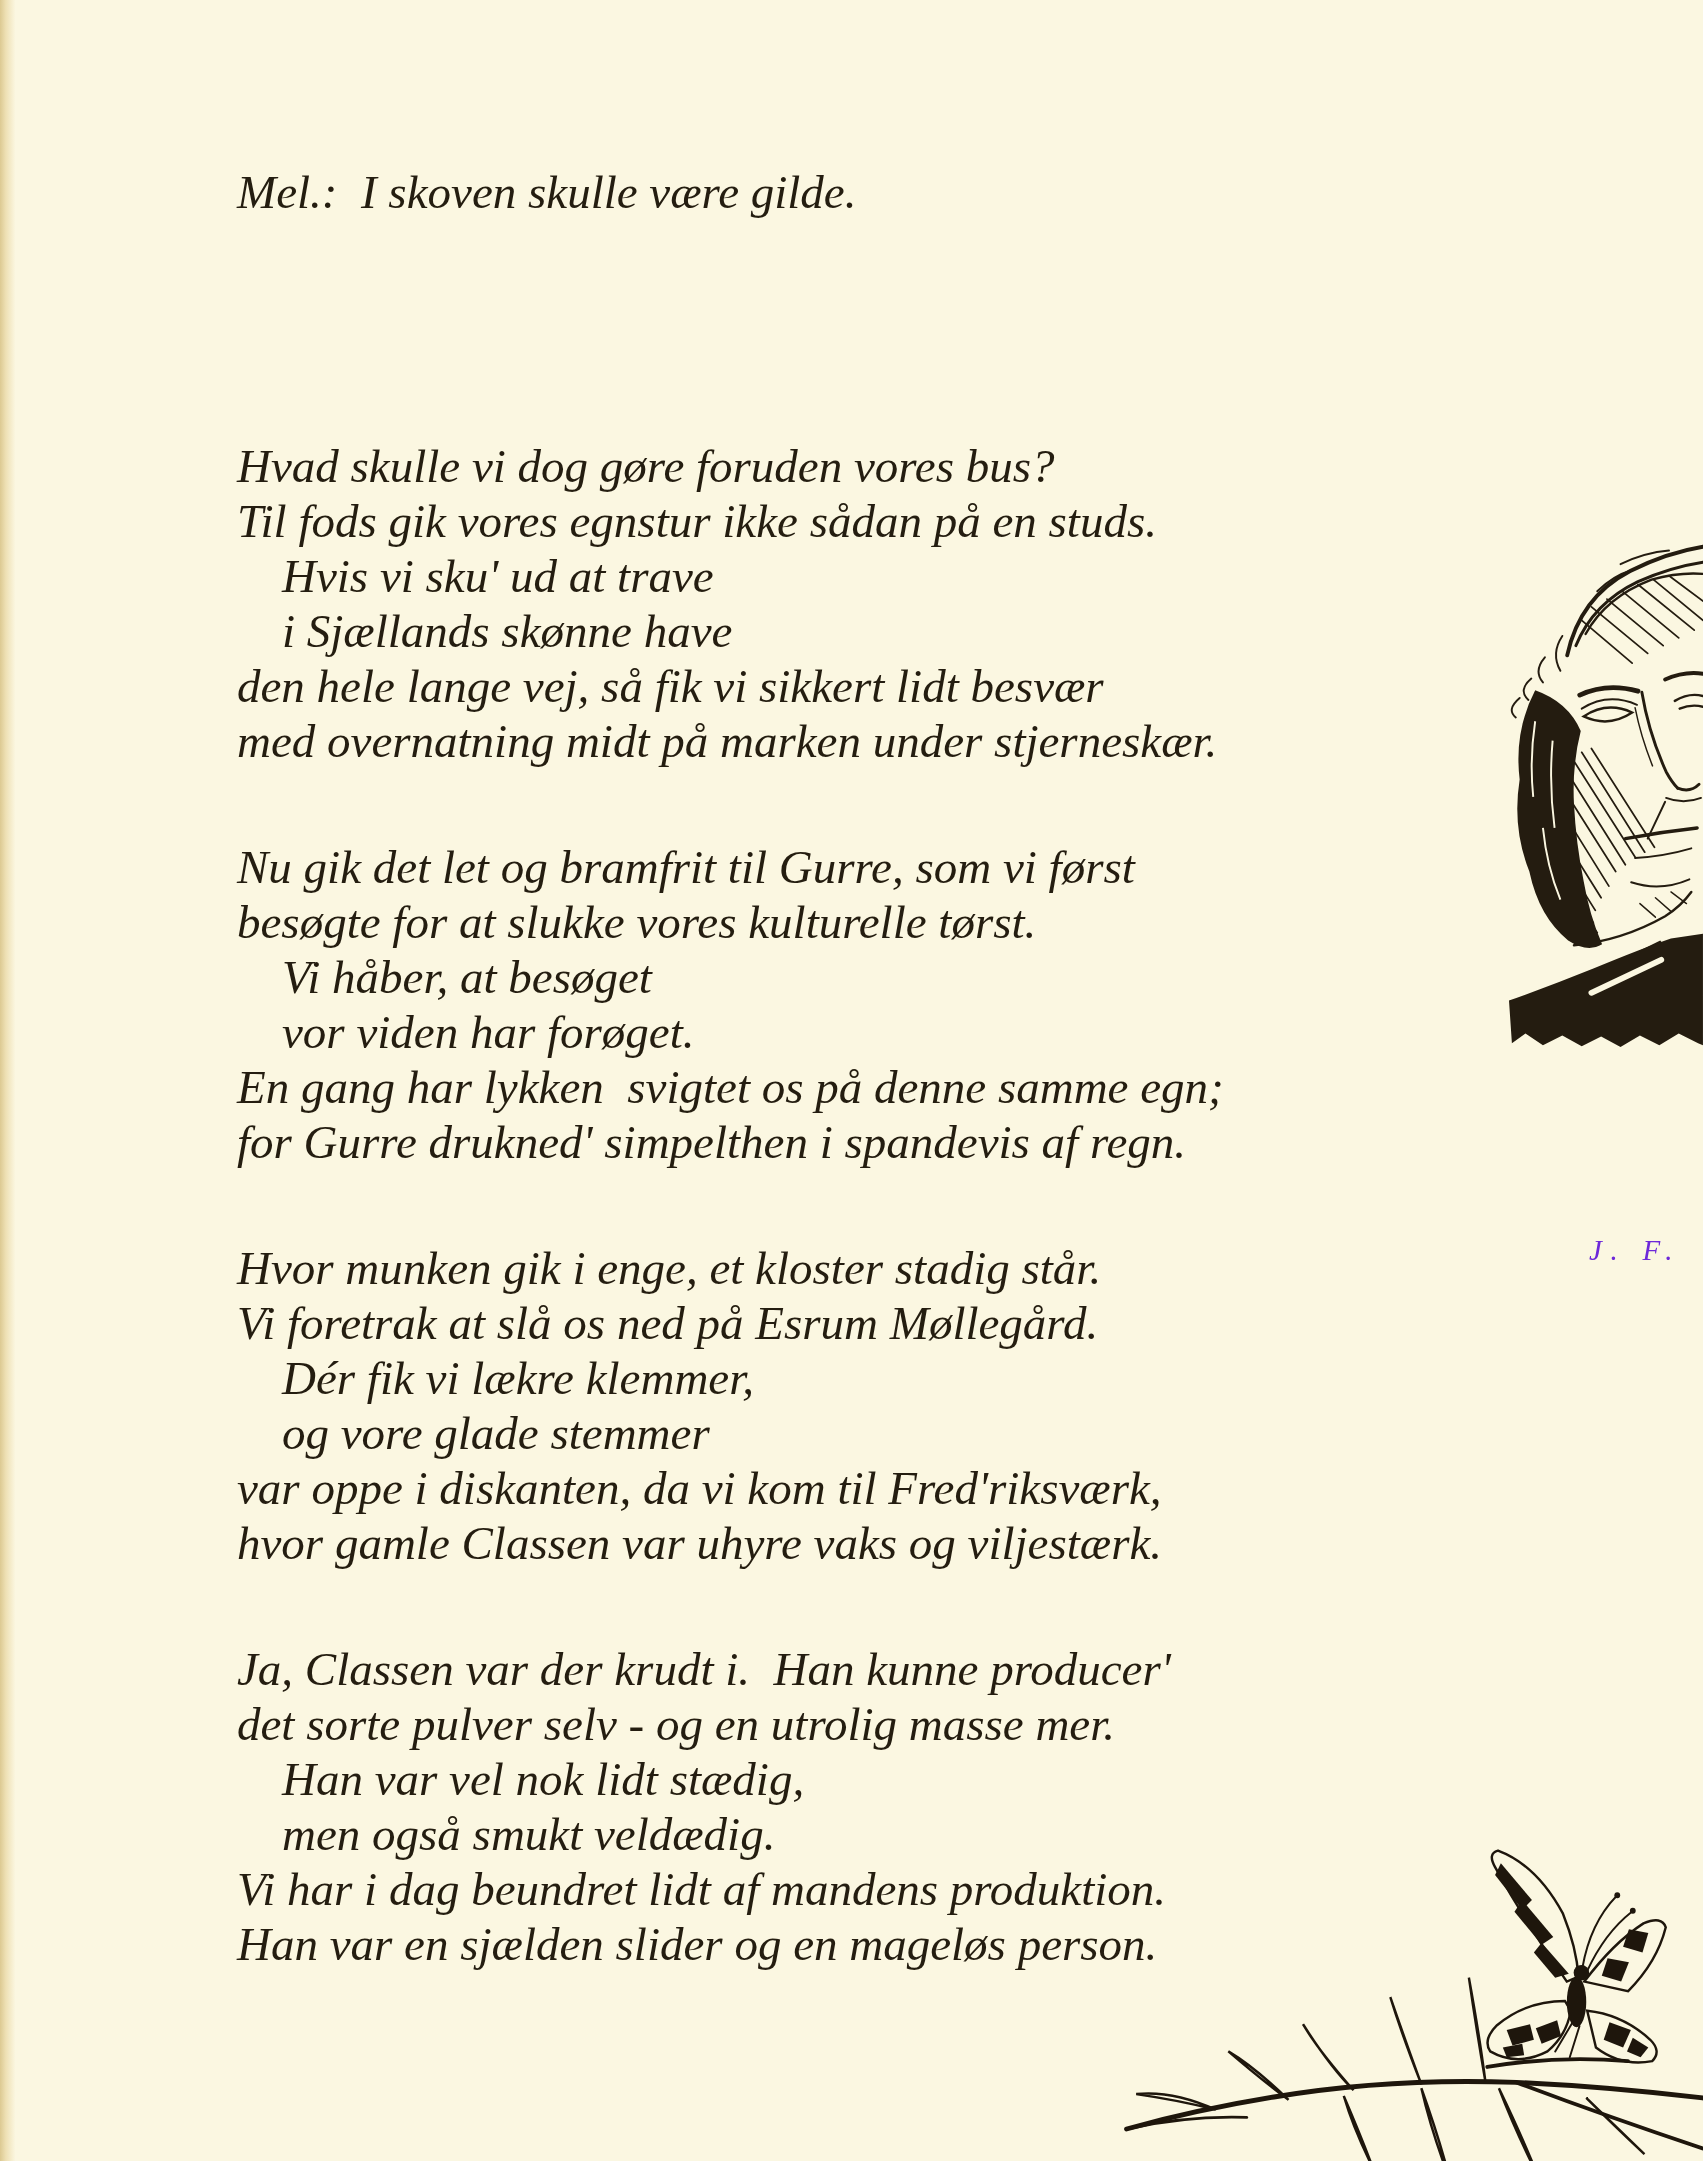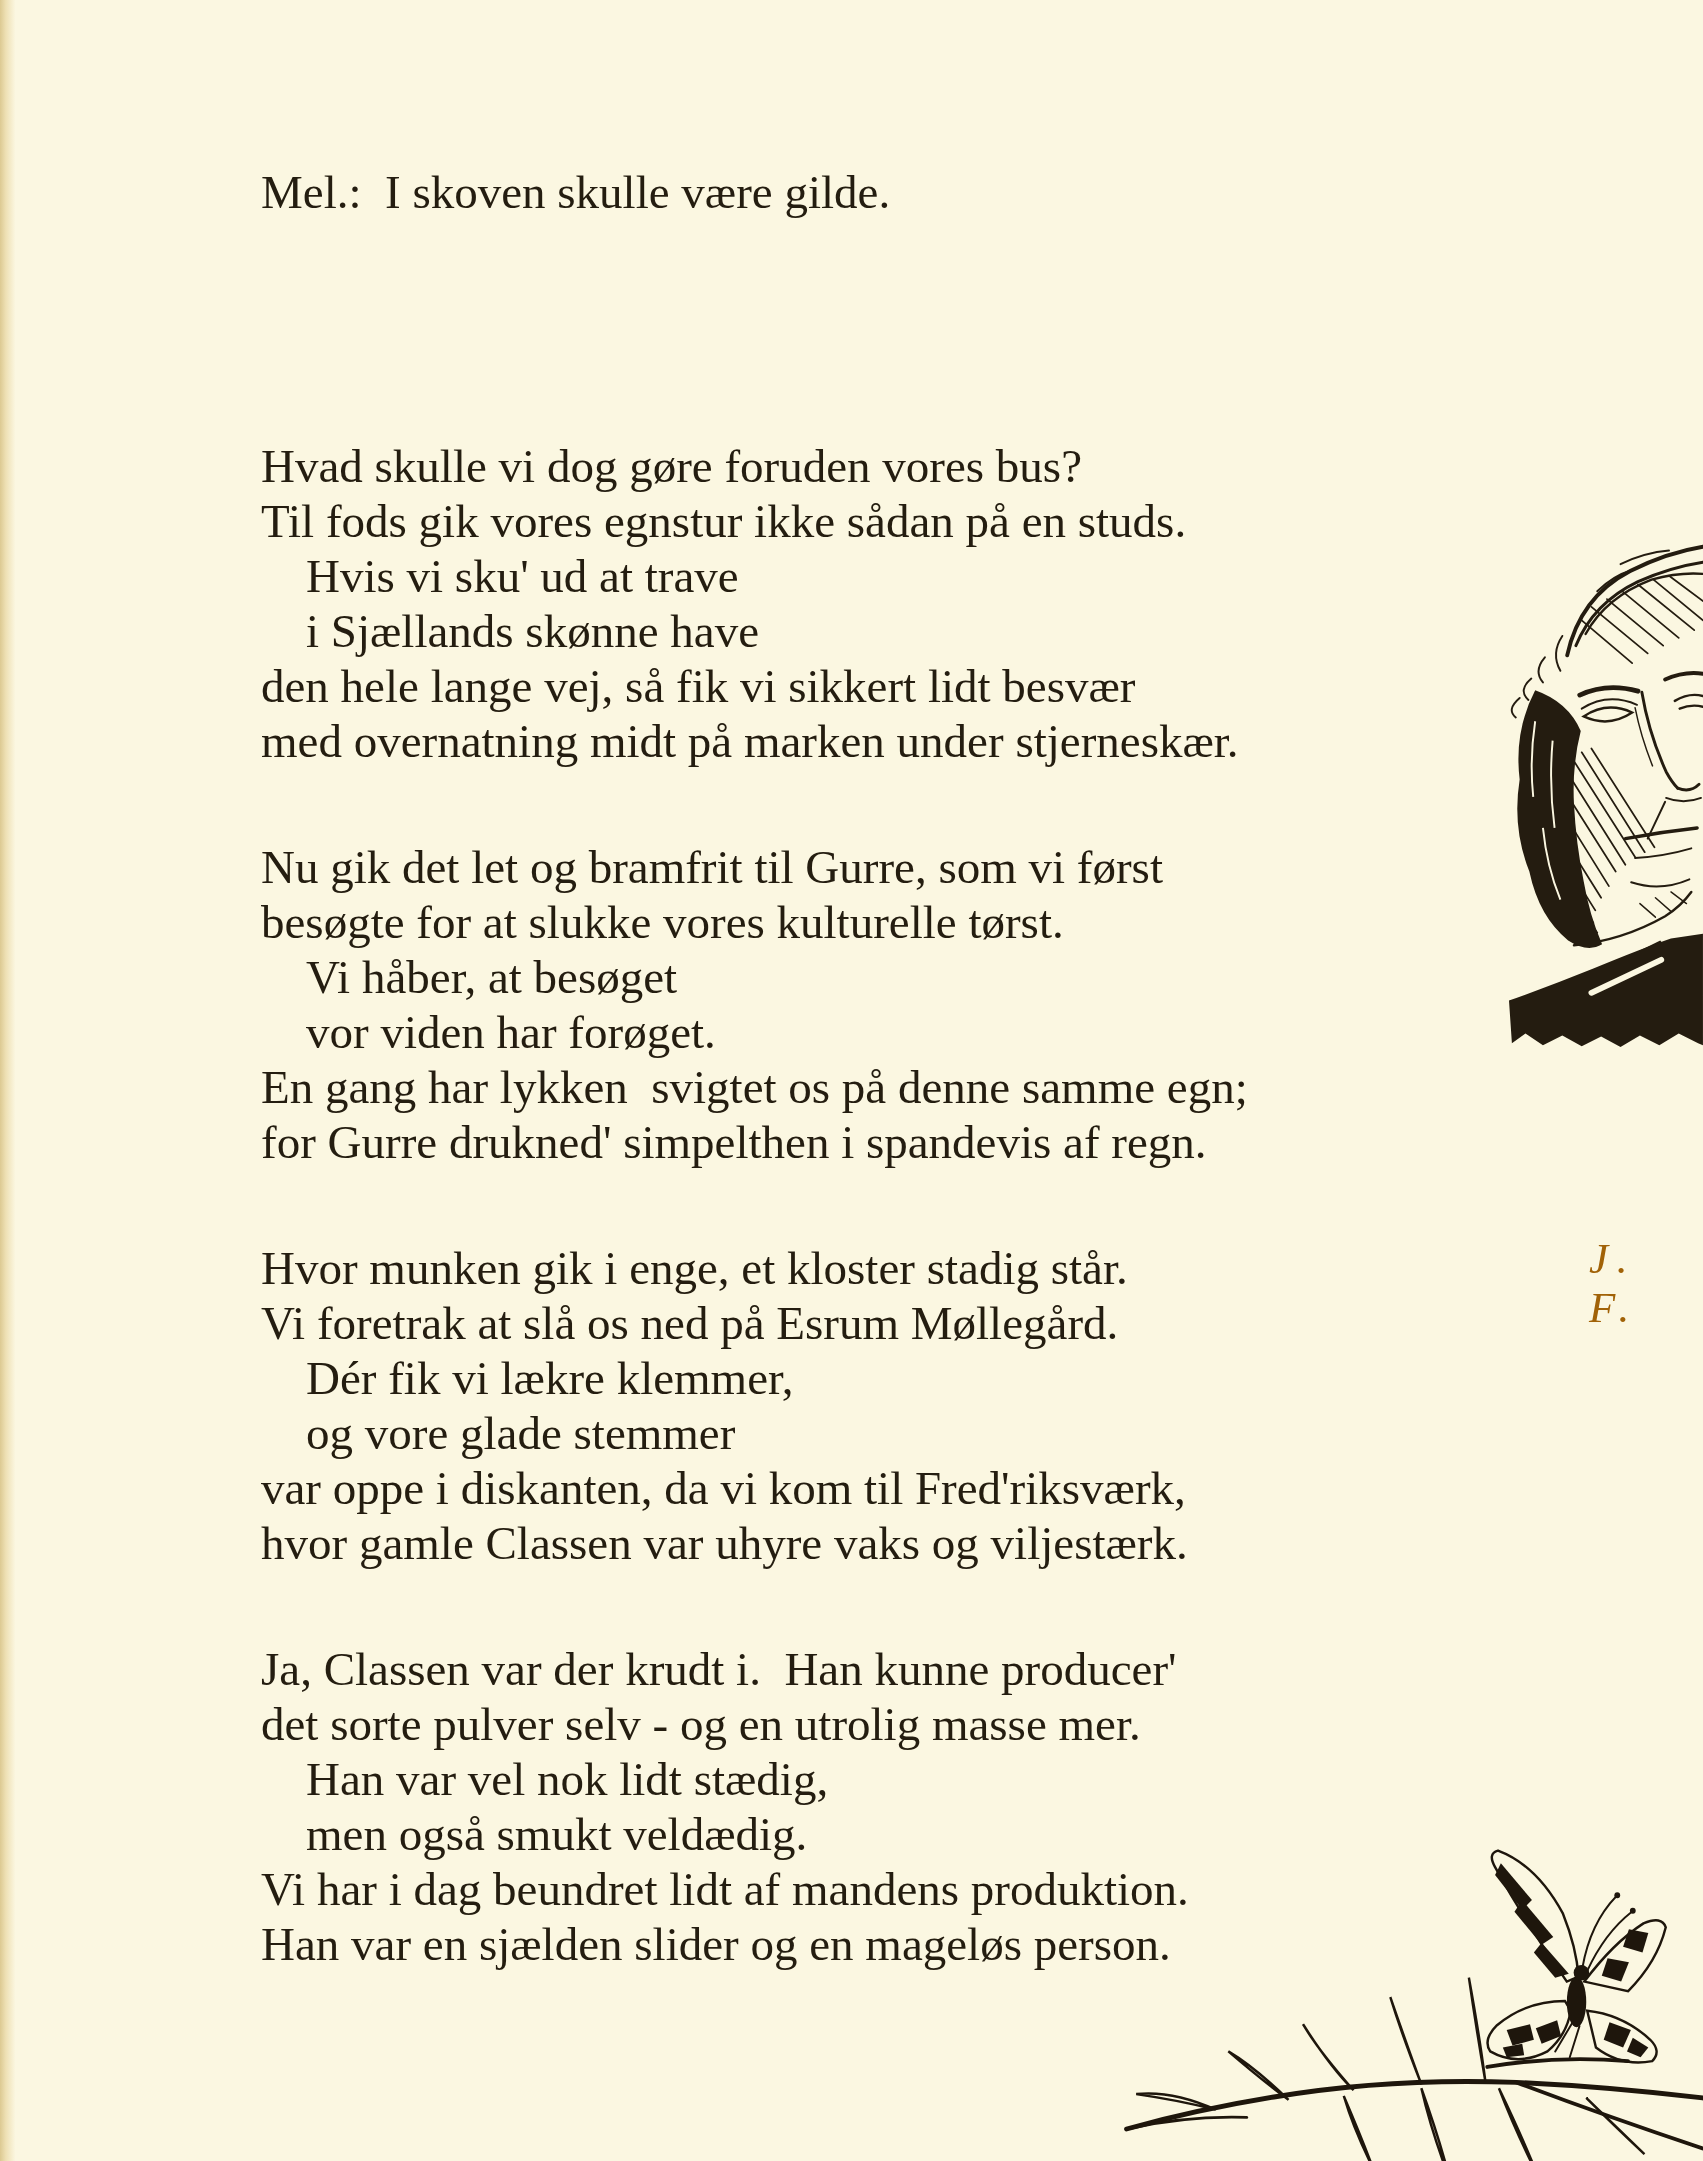--- a/index.html
+++ b/index.html
@@ -9,32 +9,34 @@
     background:#fbf7e1;
     overflow:hidden;
     font-family:"Liberation Serif","DejaVu Serif",serif;
     color:#241d10;
   }
   .page-edge{
     position:absolute;left:0;top:0;bottom:0;width:15.5px;
     background:linear-gradient(to right,#dcc992 0px,#eee0b4 5.8px,rgba(251,247,225,0) 15.5px);
   }
   .lyrics{
-    position:absolute;left:261px;top:55px;width:1116px;
+    position:absolute;left:237px;top:55px;width:1116px;
     font-size:47px;line-height:55px;
     white-space:pre-wrap;
+    font-style:italic;
   }
   .melody{margin:0 0 93px 0;}
   .stanza{margin:16px 0 71px 0;}
   .line{min-height:55px;}
   .line.indent{padding-left:45px;}
   .signature{
     position:absolute;left:1589px;top:1234px;
-    font-size:43px;font-style:italic;letter-spacing:8.7px;
-    color:#a16207;
+    font-size:29px;font-style:italic;letter-spacing:8.7px;
+    color:#6d28d9;
+    text-align:right;
   }
   .portrait{position:absolute;left:1475px;top:537px;}
   .butterfly{position:absolute;left:1099px;top:1807px;}
 </style>
 </head>
 <body>
 
 <div class="page" style="background: rgb(251, 247, 225); color: rgb(36, 29, 16);">
 
   <div class="page-edge"></div>

